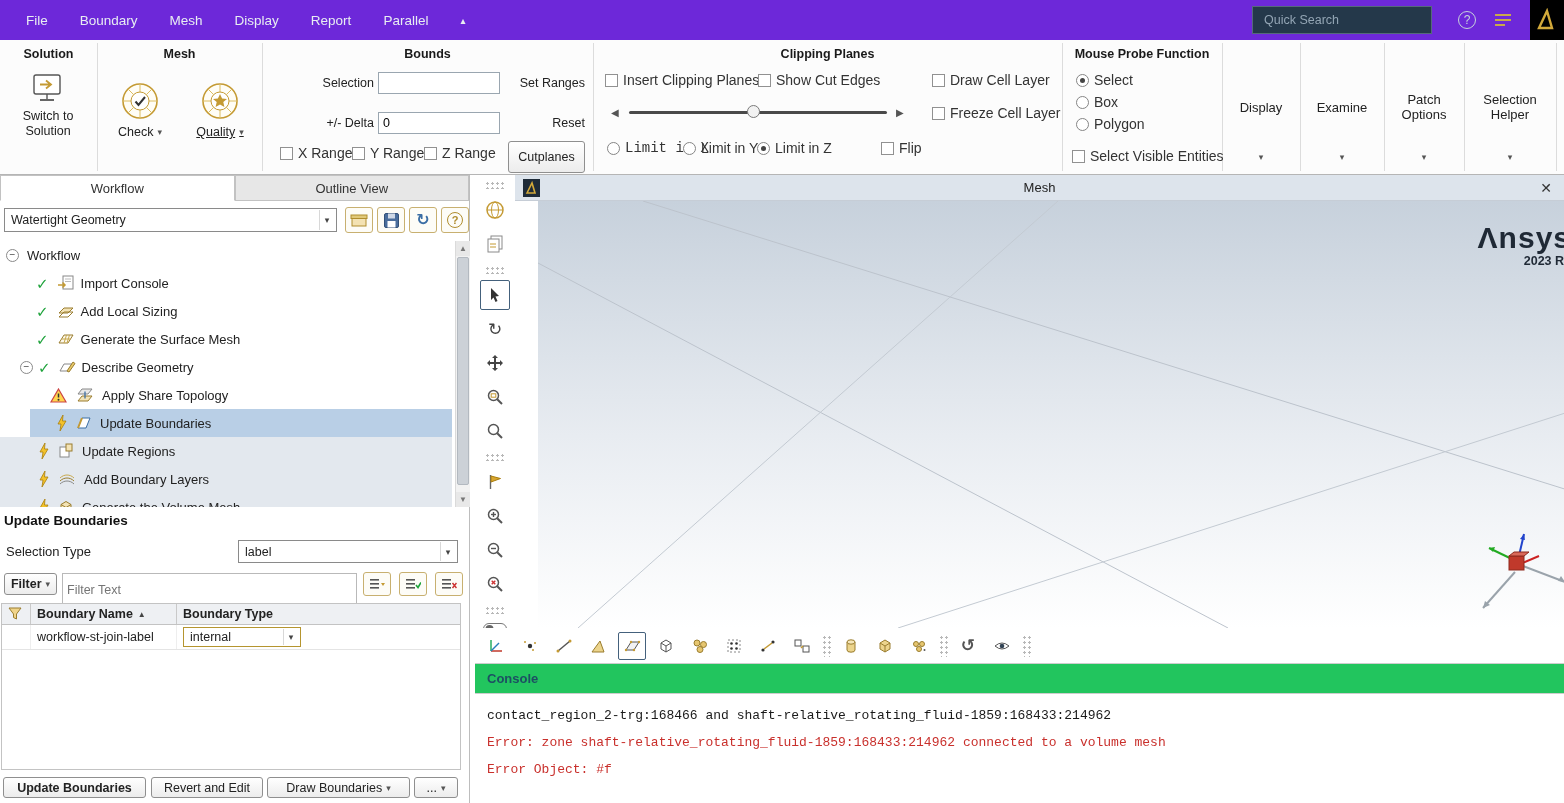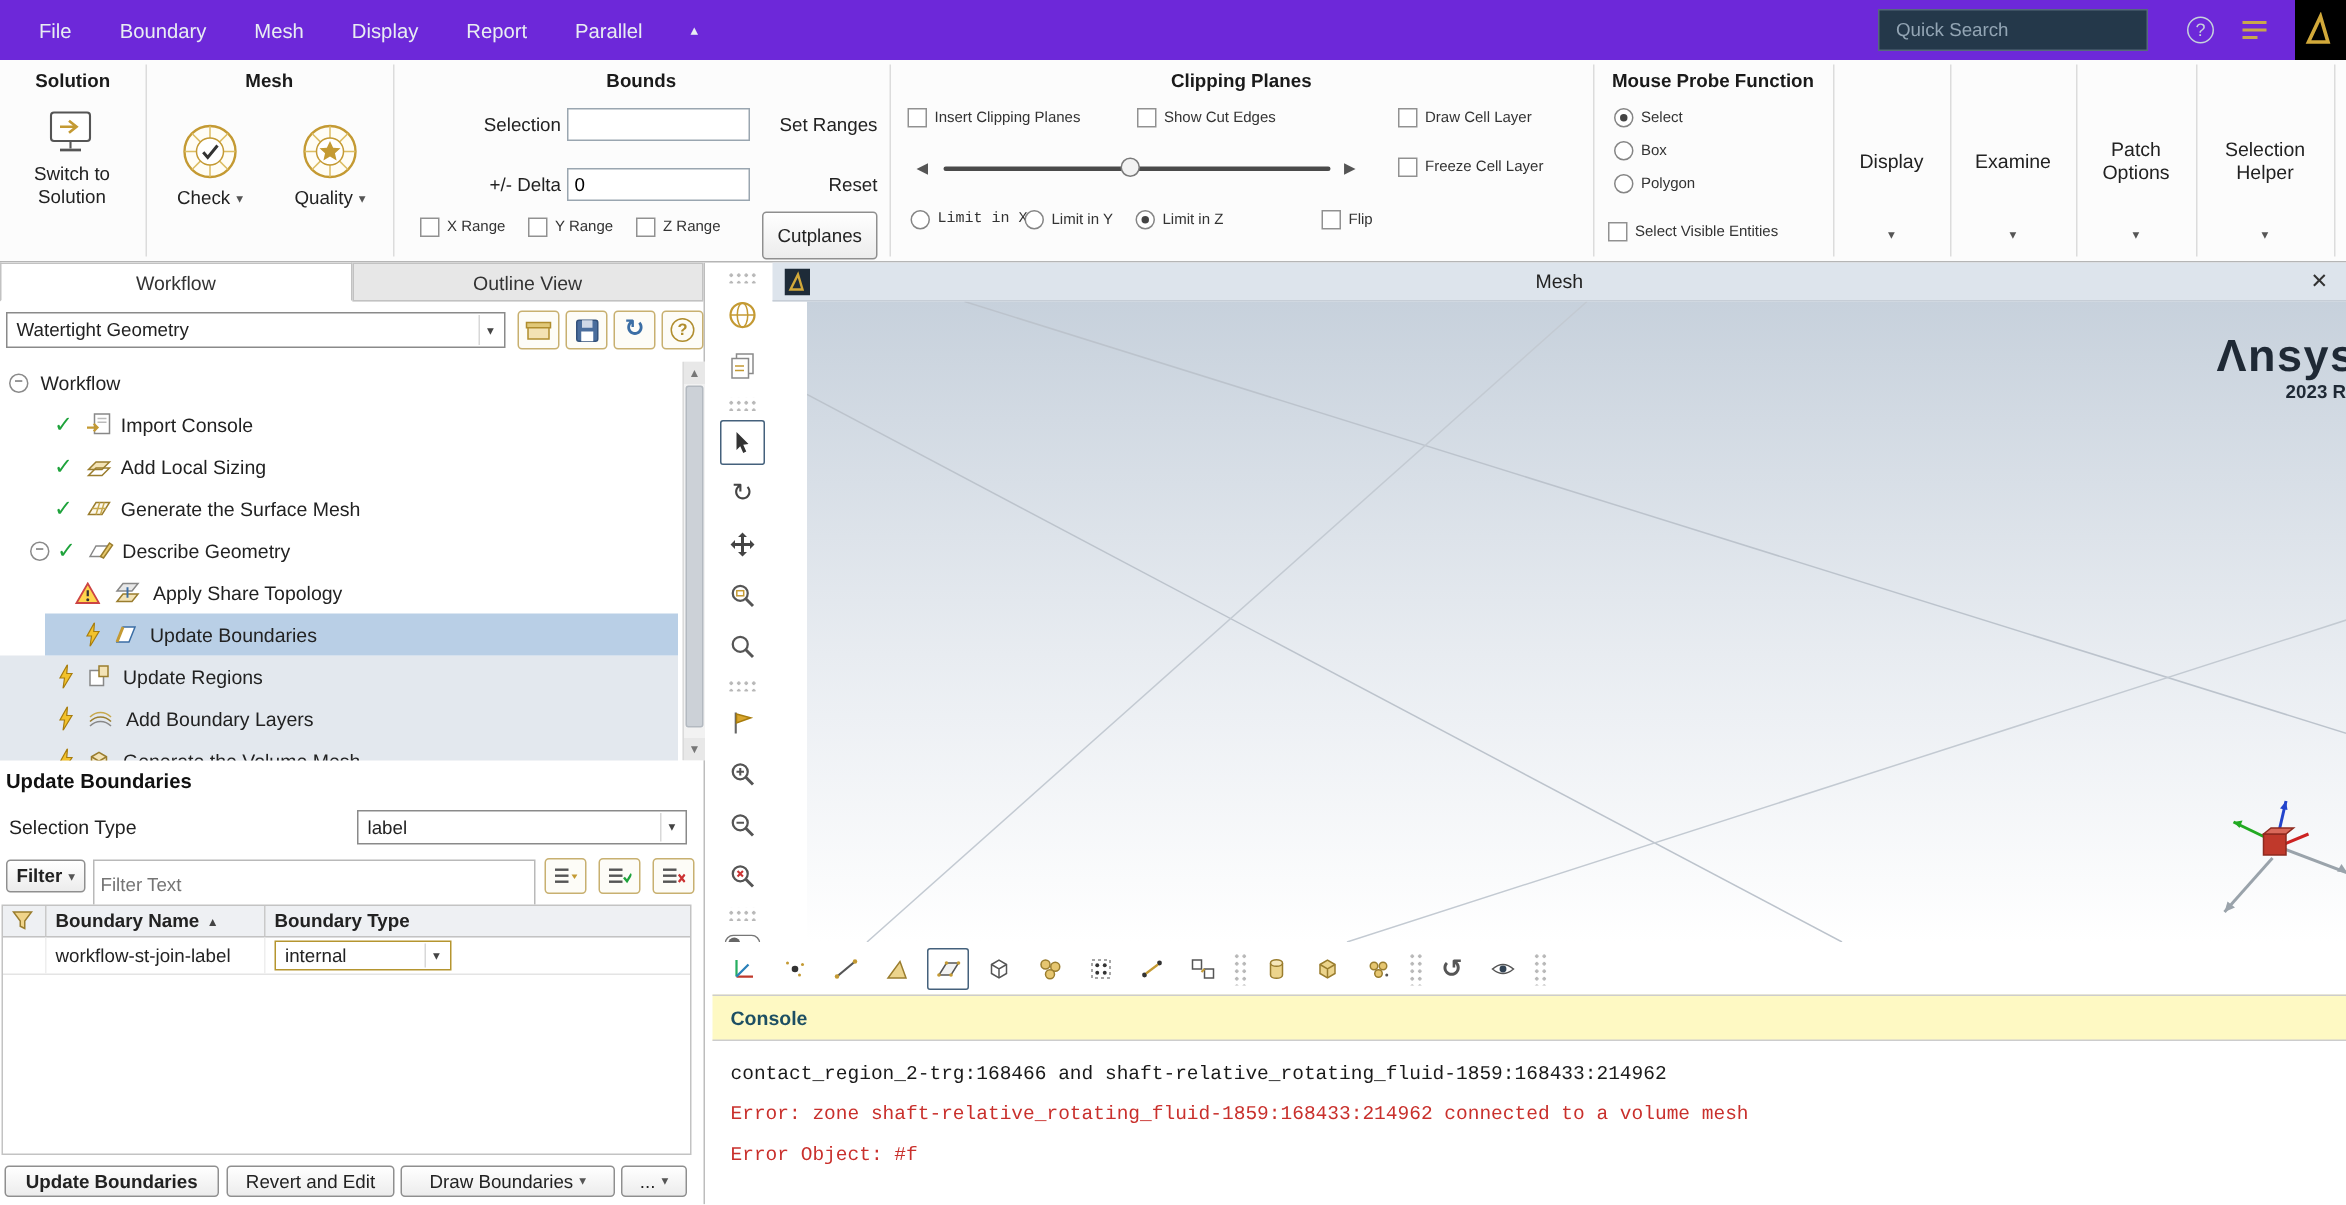--- a/index.html
+++ b/index.html
@@ -17,21 +17,21 @@
 .mico{margin-right:18px;display:flex;align-items:center;}
 .logobox{width:34px;height:40px;background:#000;display:flex;align-items:center;justify-content:center;}
 
 .ribbon{position:absolute;top:40px;left:0;width:1564px;height:135px;background:#fcfcfc;border-bottom:1px solid #b5b5b5;}
 .rsep{position:absolute;top:3px;bottom:3px;width:1px;background:#dcdcdc;}
 .rgroup{position:absolute;top:0;height:134px;}
 .rtitle{position:absolute;top:7px;left:0;right:0;text-align:center;font-weight:bold;font-size:12.5px;color:#1a1a1a;white-space:nowrap;}
 .cb{display:inline-block;width:13px;height:13px;border:1px solid #919191;background:#fff;margin-right:5px;flex:none;}
 .rb{display:inline-block;width:13px;height:13px;border:1px solid #858585;border-radius:50%;background:#fff;margin-right:5px;position:relative;flex:none;}
 .rb.on::after{content:"";position:absolute;left:3px;top:3px;width:5px;height:5px;border-radius:50%;background:#444;}
-.chk{display:flex;align-items:center;font-size:10px;color:#333;white-space:nowrap;position:absolute;}
+.chk{display:flex;align-items:center;font-size:14px;color:#333;white-space:nowrap;position:absolute;}
 .car{font-size:9px;color:#555;margin-left:4px;}
 .inp{position:absolute;border:1px solid #9aa6b0;background:#fff;font-size:12.5px;padding:1px 4px;font-family:inherit;outline:none;}
 .flatbtn{position:absolute;font-size:12.5px;color:#222;cursor:default;white-space:nowrap;}
 .bigbtn{position:absolute;display:flex;flex-direction:column;align-items:center;text-align:center;}
 .blbl{font-size:12.5px;color:#222;line-height:15px;margin-top:5px;}
 .meshbtn{position:absolute;display:flex;flex-direction:column;align-items:center;}
 .mlbl{font-size:12.5px;color:#222;margin-top:3px;display:flex;align-items:center;}
 .ddbtn{position:absolute;top:0;height:134px;display:flex;flex-direction:column;align-items:center;justify-content:center;font-size:13px;color:#222;}
 .ddbtn .car{position:absolute;bottom:12px;margin:0;}
 .slider{position:absolute;}
@@ -73,21 +73,21 @@
 .vtitle{position:absolute;left:515px;top:175px;width:1049px;height:26px;background:#dde4ec;border-bottom:1px solid #c6cdd6;display:flex;align-items:center;justify-content:center;font-size:13px;color:#222;}
 .canvas{position:absolute;left:538px;top:201px;width:1049px;height:427px;background:linear-gradient(#c7d1dc,#e8ecf1 55%,#ffffff 100%);overflow:hidden;}
 .anslogo{position:absolute;right:16px;top:22px;text-align:right;color:#1f2935;}
 .anslogo .big{font-size:30px;font-weight:bold;letter-spacing:1px;line-height:30px;}
 .anslogo .ver{font-size:12.5px;font-weight:bold;margin-top:1px;}
 
 .btoolbar{position:absolute;left:479px;top:628px;width:1085px;height:35px;display:flex;align-items:center;background:#fff;}
 .btb{width:28px;height:28px;margin:0 3px;display:flex;align-items:center;justify-content:center;border:1px solid transparent;border-radius:2px;flex:none;}
 .btb.on{border:1px solid #44617c;}
 
-.chead{position:absolute;left:475px;top:663px;width:1089px;height:31px;background:#fef9c3;border-top:1px solid #cdcdcd;border-bottom:1px solid #cdcdcd;display:flex;align-items:center;padding-left:12px;font-weight:bold;font-size:13px;color:#1d4f63;}
+.chead{position:absolute;left:475px;top:663px;width:1089px;height:31px;background:#22c55e;border-top:1px solid #cdcdcd;border-bottom:1px solid #cdcdcd;display:flex;align-items:center;padding-left:12px;font-weight:bold;font-size:13px;color:#1d4f63;}
 .cbody{position:absolute;left:475px;top:695px;width:1089px;height:108px;background:#fff;padding:13px 0 0 12px;overflow:hidden;}
 .cline{font-family:"Liberation Mono","DejaVu Sans Mono",monospace;font-size:13px;margin-bottom:12px;white-space:pre;color:#1a1a1a;}
 .cline.error{color:#c9302c;}
 </style>
 </head>
 <body>
 
 <div id="app">
 
   <div class="menubar">
@@ -169,21 +169,21 @@
               <line x1="27.4" y1="14.6" x2="33" y2="9"></line>
             </g>
             <circle cx="21" cy="21" r="9" fill="#fff" stroke="#c49a33"></circle>
             <path d="M16.5 21.5 l3 3.5 l6.5 -8" stroke="#333" stroke-width="2" fill="none"></path>
           </svg>
         <div class="mlbl">
             <span>Check</span>
             <span class="car">▾</span>
           </div>
       </div>
-      <div class="meshbtn" style="left:92px;top:40px;width:62px;">
+      <div class="meshbtn" style="left:92px;top:40px;width:62px;text-decoration:underline;">
         <svg width="42" height="42">
             <circle cx="21" cy="21" r="17" fill="#fffdf5" stroke="#c49a33" stroke-width="1.6"></circle>
             <g stroke="#dcbd62" stroke-width="1">
               <line x1="30" y1="21" x2="38" y2="21"></line>
               <line x1="27.4" y1="27.4" x2="33" y2="33"></line>
               <line x1="21" y1="30" x2="21" y2="38"></line>
               <line x1="14.6" y1="27.4" x2="9" y2="33"></line>
               <line x1="12" y1="21" x2="4" y2="21"></line>
               <line x1="14.6" y1="14.6" x2="9" y2="9"></line>
               <line x1="21" y1="12" x2="21" y2="4"></line>

